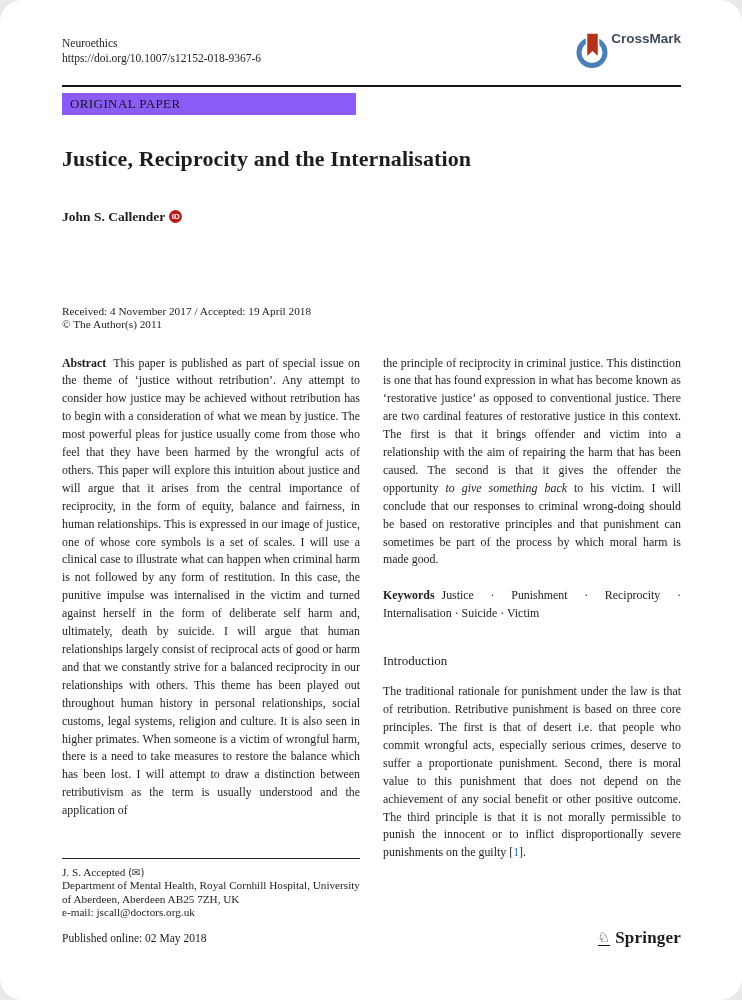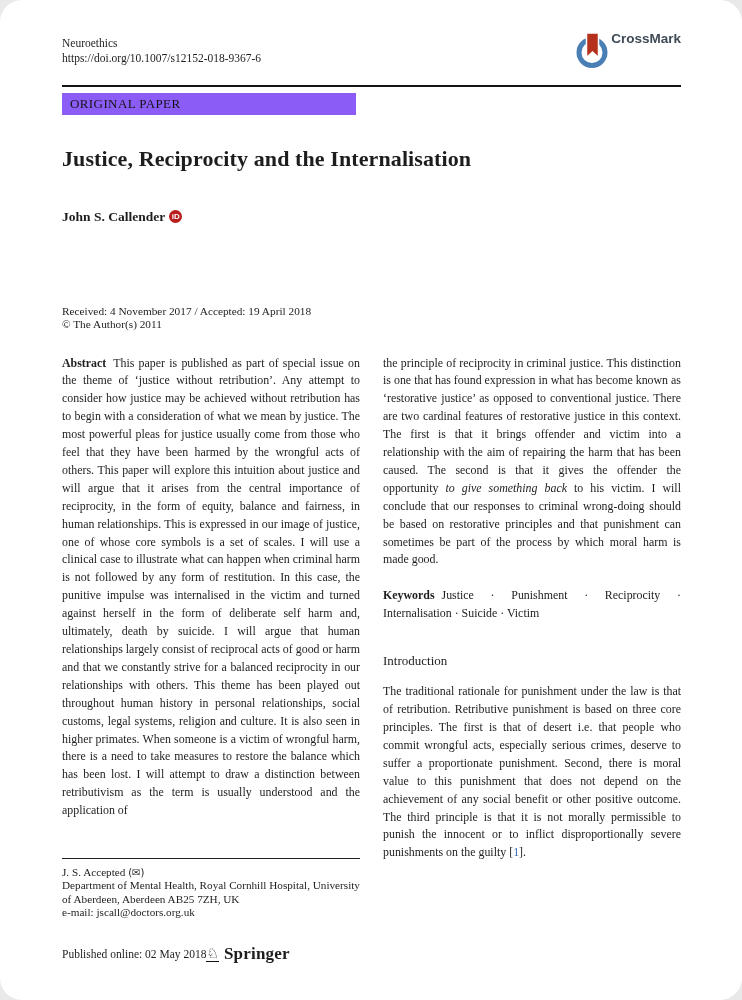--- a/index.html
+++ b/index.html
@@ -43,21 +43,21 @@
   .runin{font-weight:bold;margin-right:7px;}
   .kw{margin-top:18px;}
   .section-h{margin-top:30px;font-size:13px;font-weight:normal;line-height:16px;text-align:left;}
   .intro{margin-top:14px;}
   .cite{color:#3a66b0;cursor:pointer;}
   
   .footnote{margin-top:auto;text-align:left;font-size:11.2px;line-height:13.4px;}
   .fn-rule{border-top:1.2px solid #222;margin-bottom:7px;width:298px;}
   .env{font-family:"DejaVu Sans",sans-serif;font-size:10px;}
   
-  .pfooter{display:flex;align-items:center;margin-top:24px;}
+  .pfooter{display:flex;justify-content:space-between;align-items:center;margin-top:8px;}
   .published{font-size:11.5px;}
   .springer{display:flex;align-items:center;gap:5px;}
   .sp-horse{
     font-family:"DejaVu Sans",sans-serif;font-size:14px;line-height:14px;
     border-bottom:1.5px solid #111;padding-bottom:1px;
   }
   .sp-word{font-size:17px;font-weight:bold;letter-spacing:0.2px;}
   i{font-style:italic;}
 </style>
 </head>

